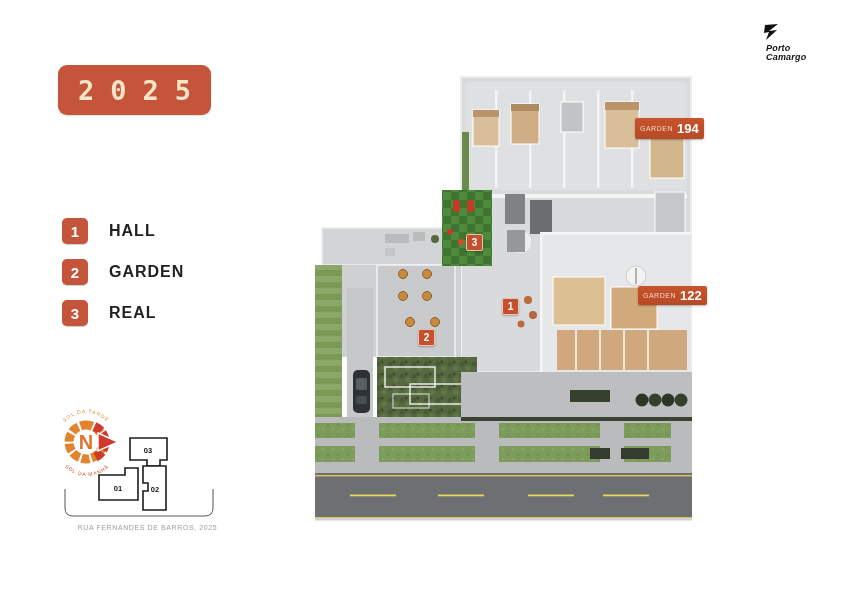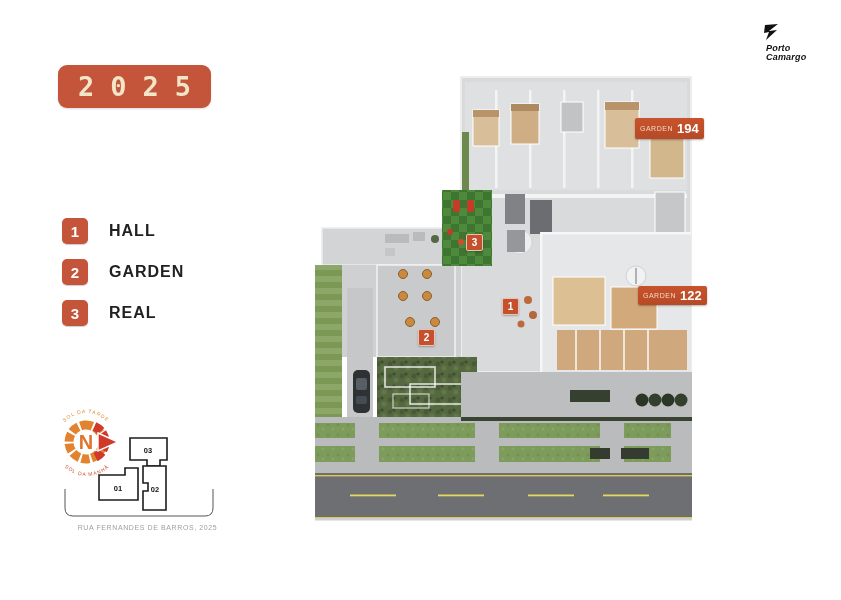--- a/index.html
+++ b/index.html
@@ -2,21 +2,21 @@
 <html><head>
 <meta charset="utf-8">
 <style>
   * { box-sizing: border-box; margin: 0; padding: 0; }
   html,body { background:#fff; }
   body { font-family:"Liberation Sans", sans-serif; }
   #canvas { position:relative; width:841px; height:600px; background:#ffffff; overflow:hidden; }
   .abs { position:absolute; }
 
   
-  .year-badge { left:58px; top:65px; width:153px; height:43px; background:#c4543a;
+  .year-badge { left:58px; top:65px; width:153px; height:50px; background:#c4543a;
     border-radius:9px; display:flex; align-items:center; justify-content:center;
     box-shadow:0 1px 2px rgba(0,0,0,.15); }
   .year-badge span { font-family:"DejaVu Sans Mono", monospace; font-size:27px;
     color:#f3e6c8; letter-spacing:16px; padding-left:16px; font-weight:bold; }
 
   
   .legend { left:62px; top:218px; display:flex; flex-direction:column; gap:15px; }
   .legend-item { display:flex; align-items:center; }
   .legend-num { width:26px; height:26px; background:#c4543a; border-radius:5px;
     color:#fff; font-weight:bold; font-size:15px; display:flex; align-items:center;

